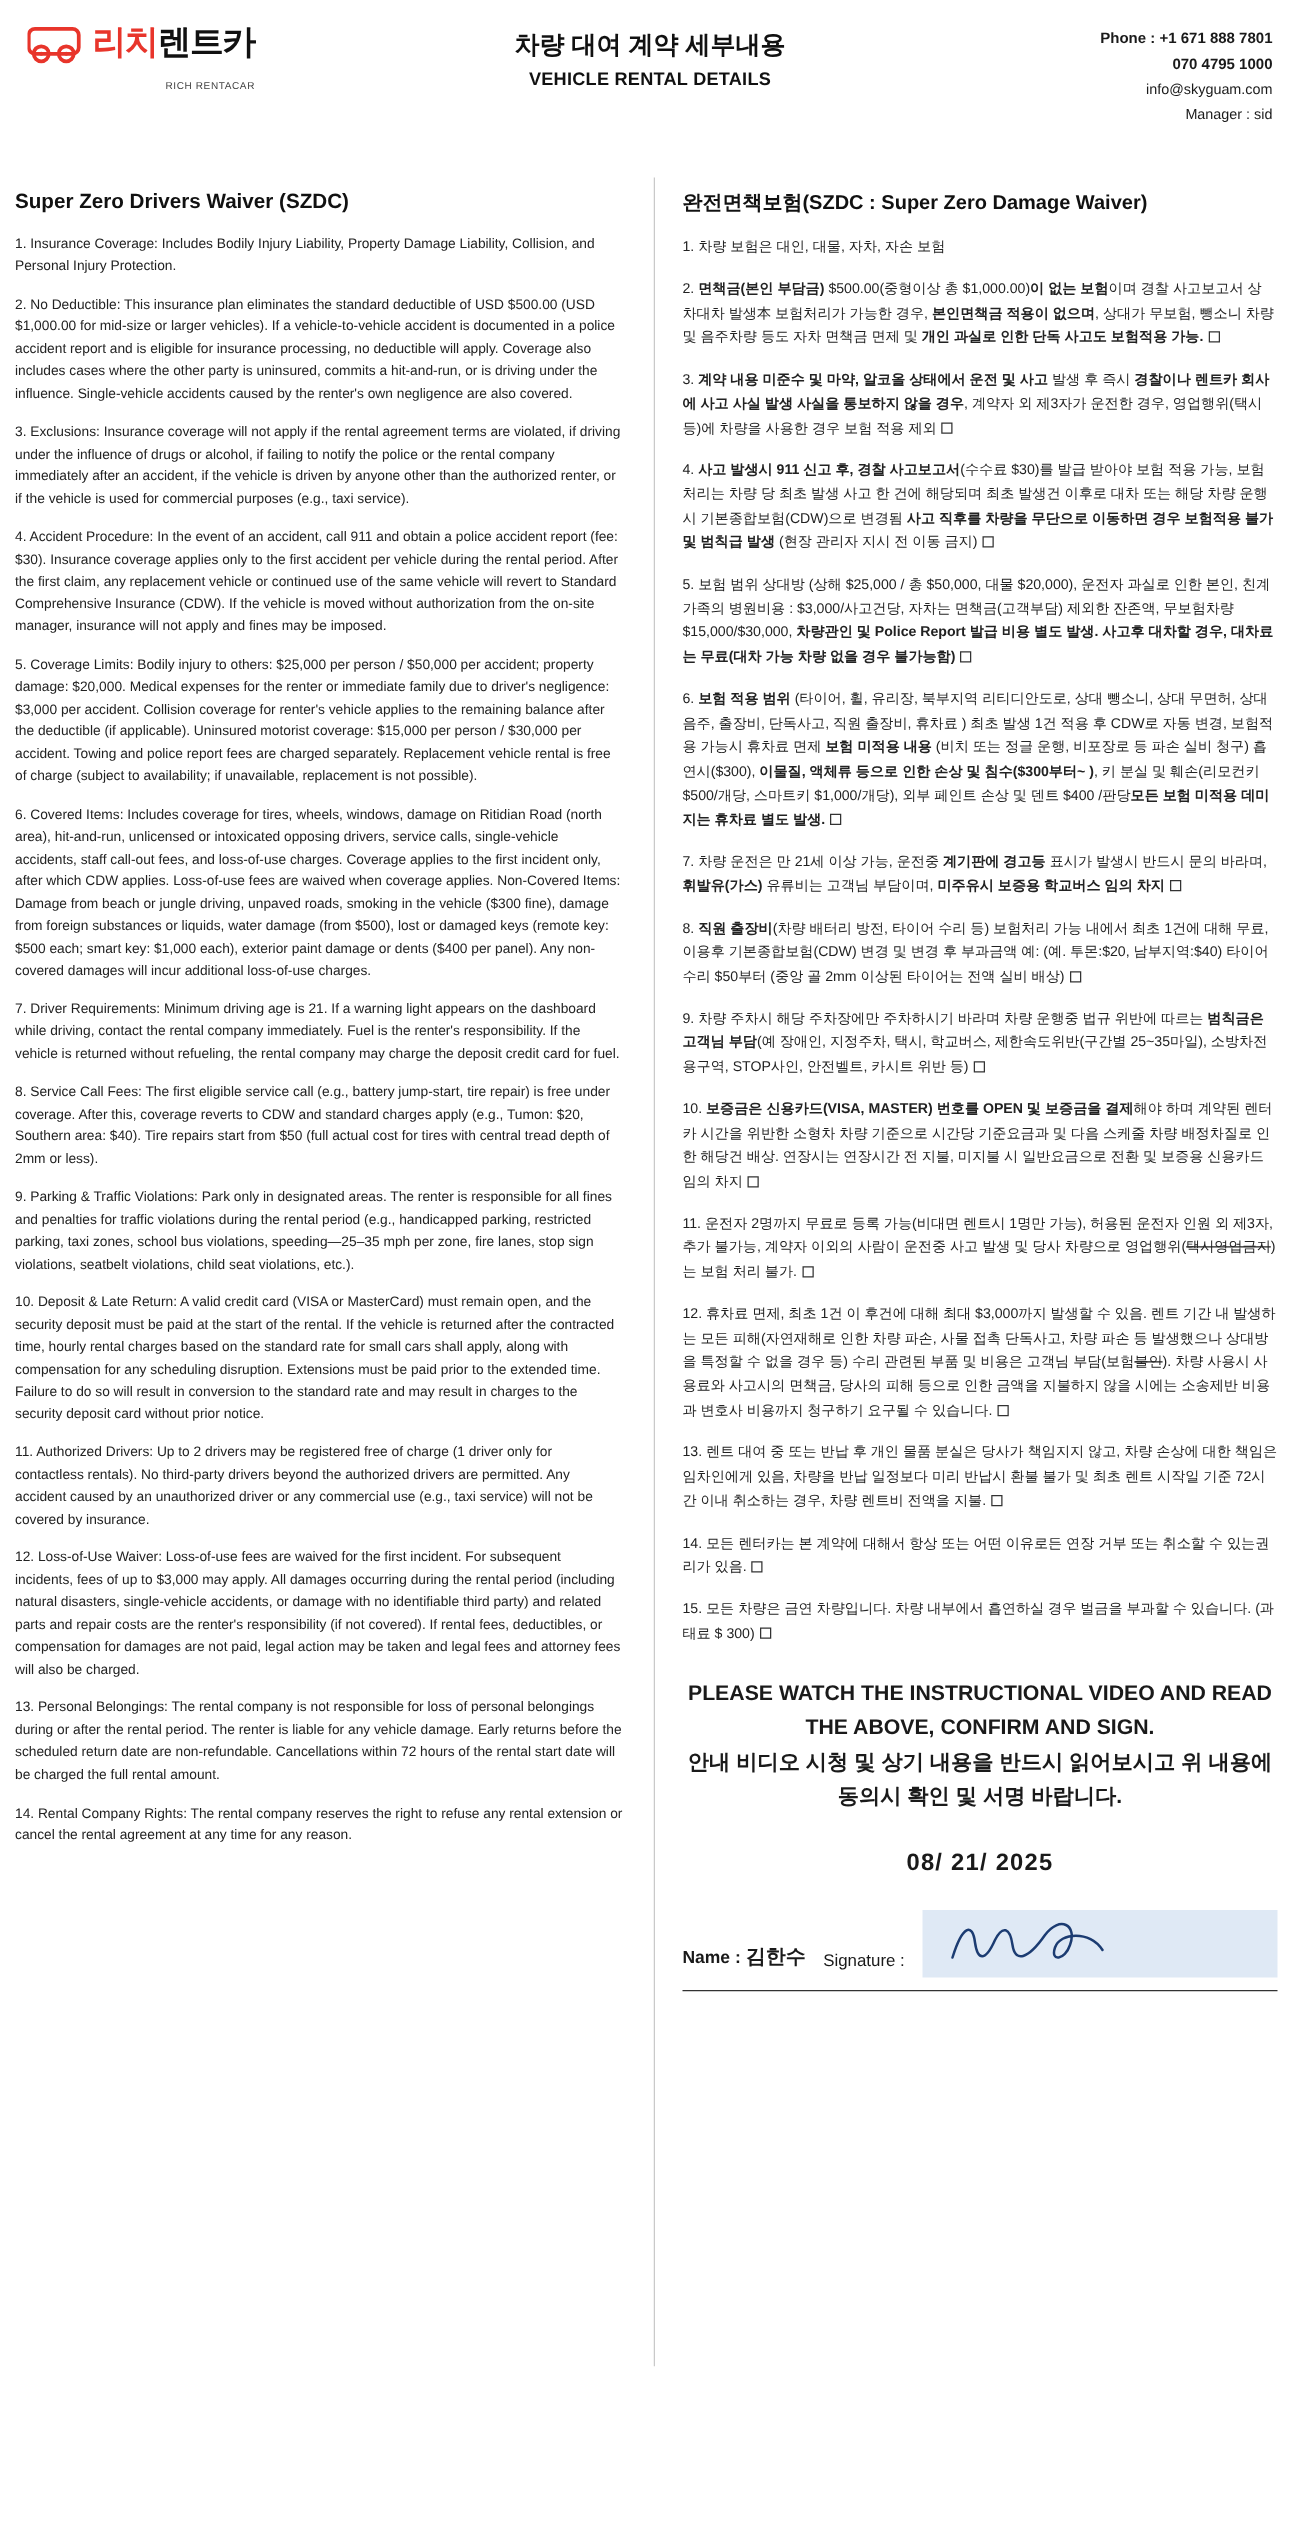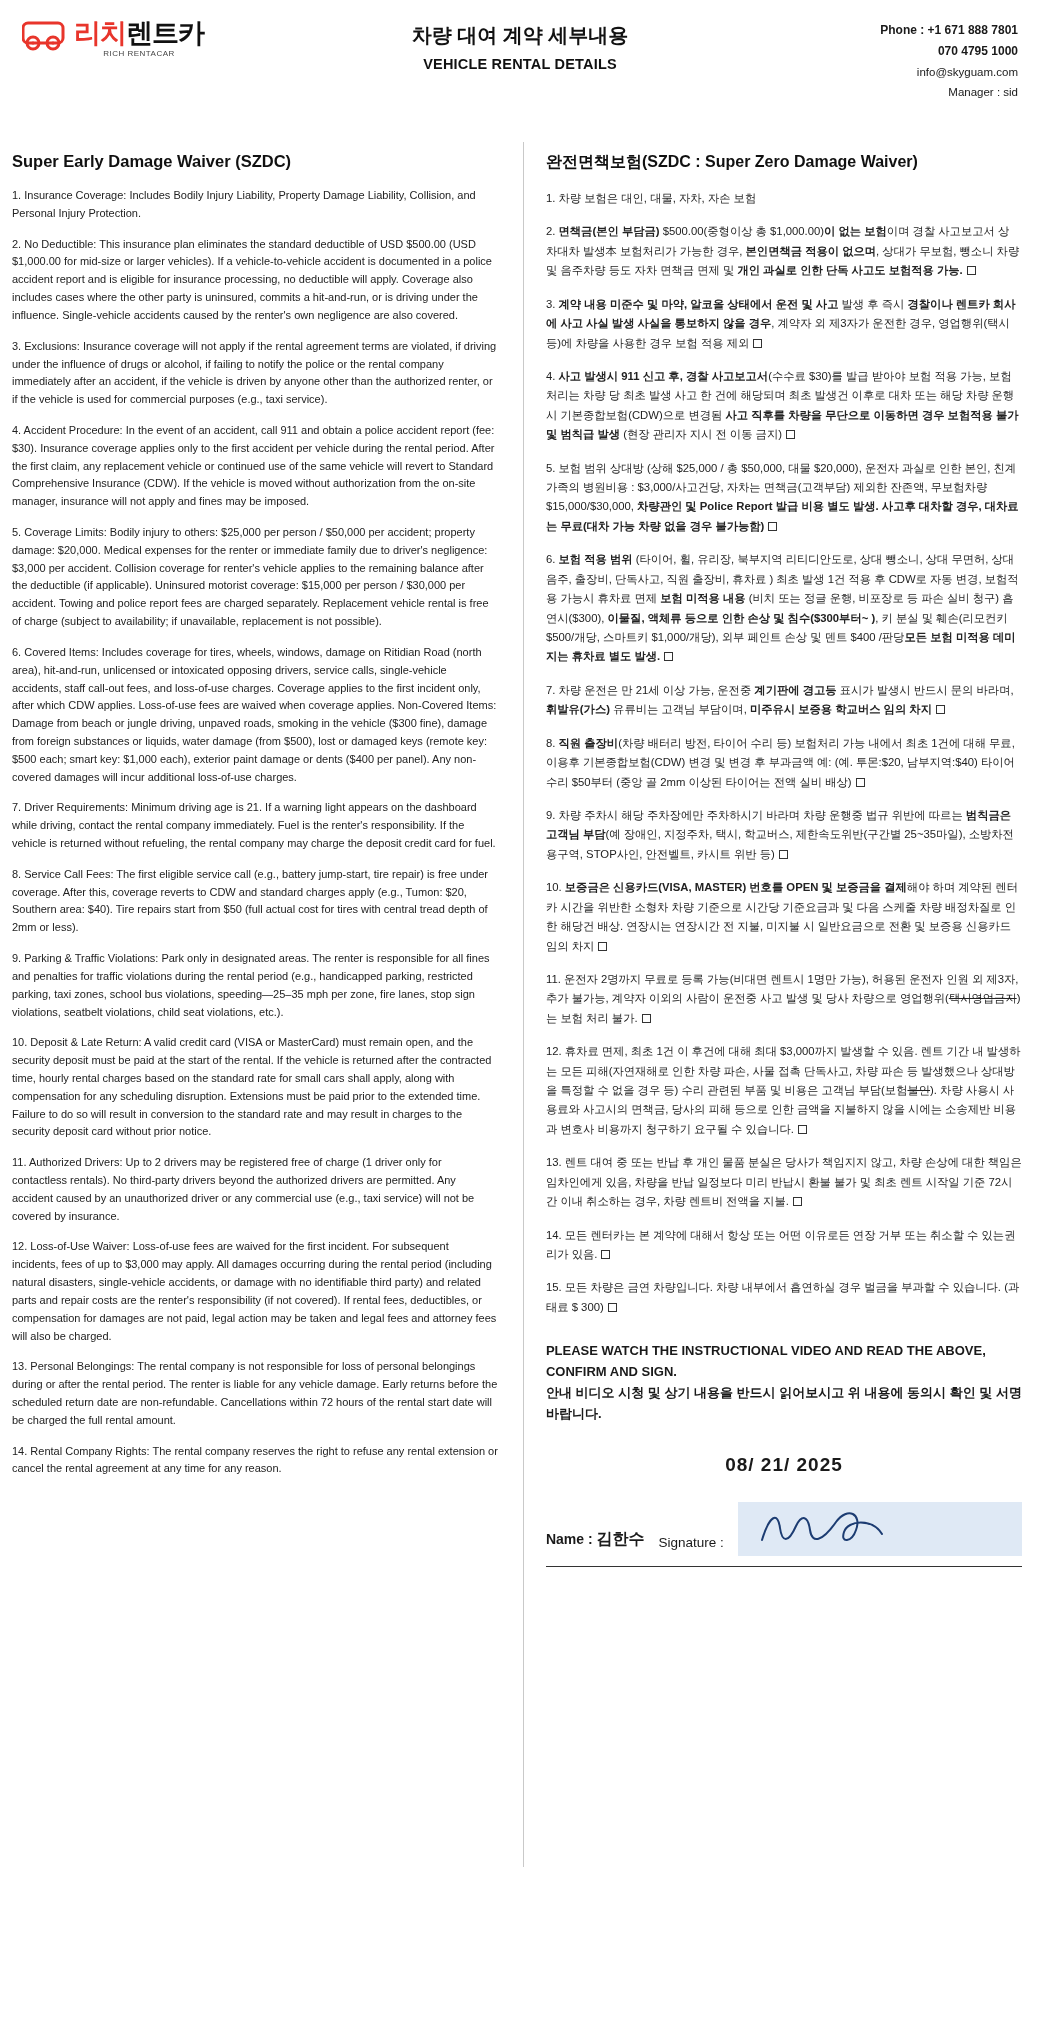--- a/index.html
+++ b/index.html
@@ -20,21 +20,21 @@
     height:92px;
   }
   .brand { width:250px; display:flex; align-items:flex-start; gap:6px; padding-top:2px;}
   .logo-mark { flex:0 0 auto; }
   .brand-text { display:flex; flex-direction:column; line-height:1; }
   .brand-ko {
     font-size:27px; font-weight:bold; letter-spacing:-1px; color:#111;
   }
   .brand-ko .red { color:#e8352b; }
   .brand-en {
-    font-size:8px; letter-spacing:0.5px; color:#444; margin-top:3px; text-align:center;
+    font-size:8px; letter-spacing:0.5px; color:#444; margin-top:18px; text-align:right;
   }
   .title-block { flex:1; text-align:center; padding-top:4px; }
   .title-ko { font-size:20px; font-weight:bold; color:#111; letter-spacing:0px;}
   .title-en { font-size:14.5px; font-weight:bold; color:#111; margin-top:7px; letter-spacing:0.2px;}
   .contact { width:250px; text-align:right; font-size:11.5px; line-height:1.75; padding-top:2px;}
   .contact .strong { font-weight:bold; font-size:12px; }
 
   
   .columns { display:flex; padding:56px 0 0 0; position:relative; }
   .col-left { width:520px; padding:0 22px 0 8px; }
@@ -53,21 +53,21 @@
   .col-right p.clause { font-size:11.3px; line-height:1.72; margin-bottom:14px;}
   .col-right p.clause b { font-weight:bold; }
   .strike { text-decoration:line-through; }
   .cbox {
     display:inline-block; width:9px; height:9px; border:1px solid #333;
     margin-left:4px; vertical-align:-1px; background:#fff;
   }
 
   
   .confirm { margin-top:24px; }
-  .confirm p { font-size:13px; font-weight:bold; line-height:1.6; margin:0; }
+  .confirm p { font-size:17px; font-weight:bold; line-height:1.6; margin:0;text-align:center; }
   .date-line {
     text-align:center; font-size:19px; font-weight:bold; margin:30px 0 26px 0; letter-spacing:1px;
   }
   .sign-row { display:flex; align-items:flex-end; gap:14px; padding-bottom:6px;}
   .name-cell { font-size:14px; font-weight:bold; white-space:nowrap; padding-bottom:6px;}
   .name-cell .val { font-size:16px; }
   .sig-label { font-size:13.5px; padding-bottom:6px; white-space:nowrap;}
   .sig-box {
     flex:1; height:54px; background:#dfe9f5; position:relative; overflow:hidden;
   }
@@ -114,21 +114,21 @@
       <div class="strong">070 4795 1000</div>
       <div>info@skyguam.com</div>
       <div>Manager : sid</div>
     </div>
   </div>
 
   <div class="columns">
     <div class="divider"></div>
 
     <div class="col-left">
-      <h2 class="sec-title">Super Early Damage Waiver (SZDC)</h2>
+      <h2 class="sec-title">Super Zero Drivers Waiver (SZDC)</h2>
       <div id="left-clauses">
           <p class="clause">1. Insurance Coverage: Includes Bodily Injury Liability, Property Damage Liability, Collision, and Personal Injury Protection.</p>
           <p class="clause">2. No Deductible: This insurance plan eliminates the standard deductible of USD $500.00 (USD $1,000.00 for mid-size or larger vehicles). If a vehicle-to-vehicle accident is documented in a police accident report and is eligible for insurance processing, no deductible will apply. Coverage also includes cases where the other party is uninsured, commits a hit-and-run, or is driving under the influence. Single-vehicle accidents caused by the renter's own negligence are also covered.</p>
           <p class="clause">3. Exclusions: Insurance coverage will not apply if the rental agreement terms are violated, if driving under the influence of drugs or alcohol, if failing to notify the police or the rental company immediately after an accident, if the vehicle is driven by anyone other than the authorized renter, or if the vehicle is used for commercial purposes (e.g., taxi service).</p>
           <p class="clause">4. Accident Procedure: In the event of an accident, call 911 and obtain a police accident report (fee: $30). Insurance coverage applies only to the first accident per vehicle during the rental period. After the first claim, any replacement vehicle or continued use of the same vehicle will revert to Standard Comprehensive Insurance (CDW). If the vehicle is moved without authorization from the on-site manager, insurance will not apply and fines may be imposed.</p>
           <p class="clause">5. Coverage Limits: Bodily injury to others: $25,000 per person / $50,000 per accident; property damage: $20,000. Medical expenses for the renter or immediate family due to driver's negligence: $3,000 per accident. Collision coverage for renter's vehicle applies to the remaining balance after the deductible (if applicable). Uninsured motorist coverage: $15,000 per person / $30,000 per accident. Towing and police report fees are charged separately. Replacement vehicle rental is free of charge (subject to availability; if unavailable, replacement is not possible).</p>
           <p class="clause">6. Covered Items: Includes coverage for tires, wheels, windows, damage on Ritidian Road (north area), hit-and-run, unlicensed or intoxicated opposing drivers, service calls, single-vehicle accidents, staff call-out fees, and loss-of-use charges. Coverage applies to the first incident only, after which CDW applies. Loss-of-use fees are waived when coverage applies. Non-Covered Items: Damage from beach or jungle driving, unpaved roads, smoking in the vehicle ($300 fine), damage from foreign substances or liquids, water damage (from $500), lost or damaged keys (remote key: $500 each; smart key: $1,000 each), exterior paint damage or dents ($400 per panel). Any non-covered damages will incur additional loss-of-use charges.</p>
           <p class="clause">7. Driver Requirements: Minimum driving age is 21. If a warning light appears on the dashboard while driving, contact the rental company immediately. Fuel is the renter's responsibility. If the vehicle is returned without refueling, the rental company may charge the deposit credit card for fuel.</p>
           <p class="clause">8. Service Call Fees: The first eligible service call (e.g., battery jump-start, tire repair) is free under coverage. After this, coverage reverts to CDW and standard charges apply (e.g., Tumon: $20, Southern area: $40). Tire repairs start from $50 (full actual cost for tires with central tread depth of 2mm or less).</p>
           <p class="clause">9. Parking &amp; Traffic Violations: Park only in designated areas. The renter is responsible for all fines and penalties for traffic violations during the rental period (e.g., handicapped parking, restricted parking, taxi zones, school bus violations, speeding—25–35 mph per zone, fire lanes, stop sign violations, seatbelt violations, child seat violations, etc.).</p>

